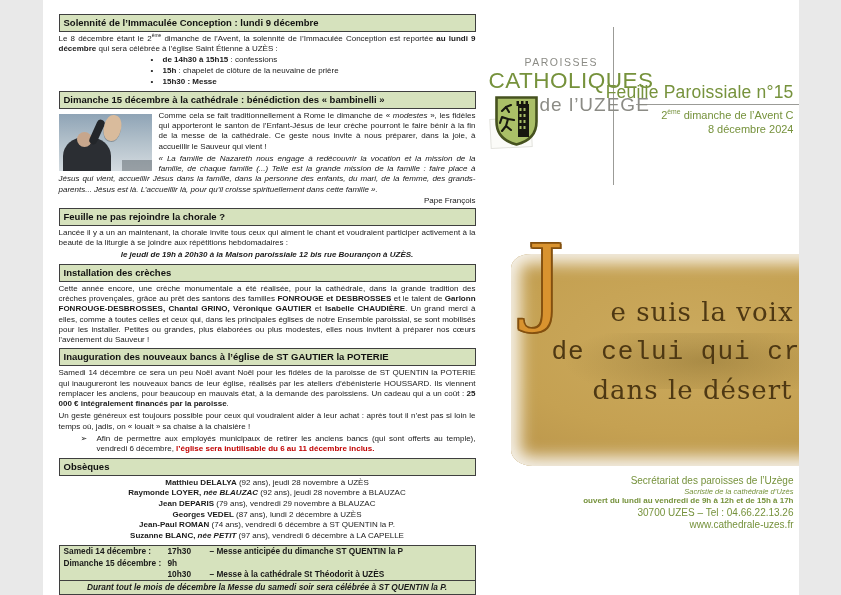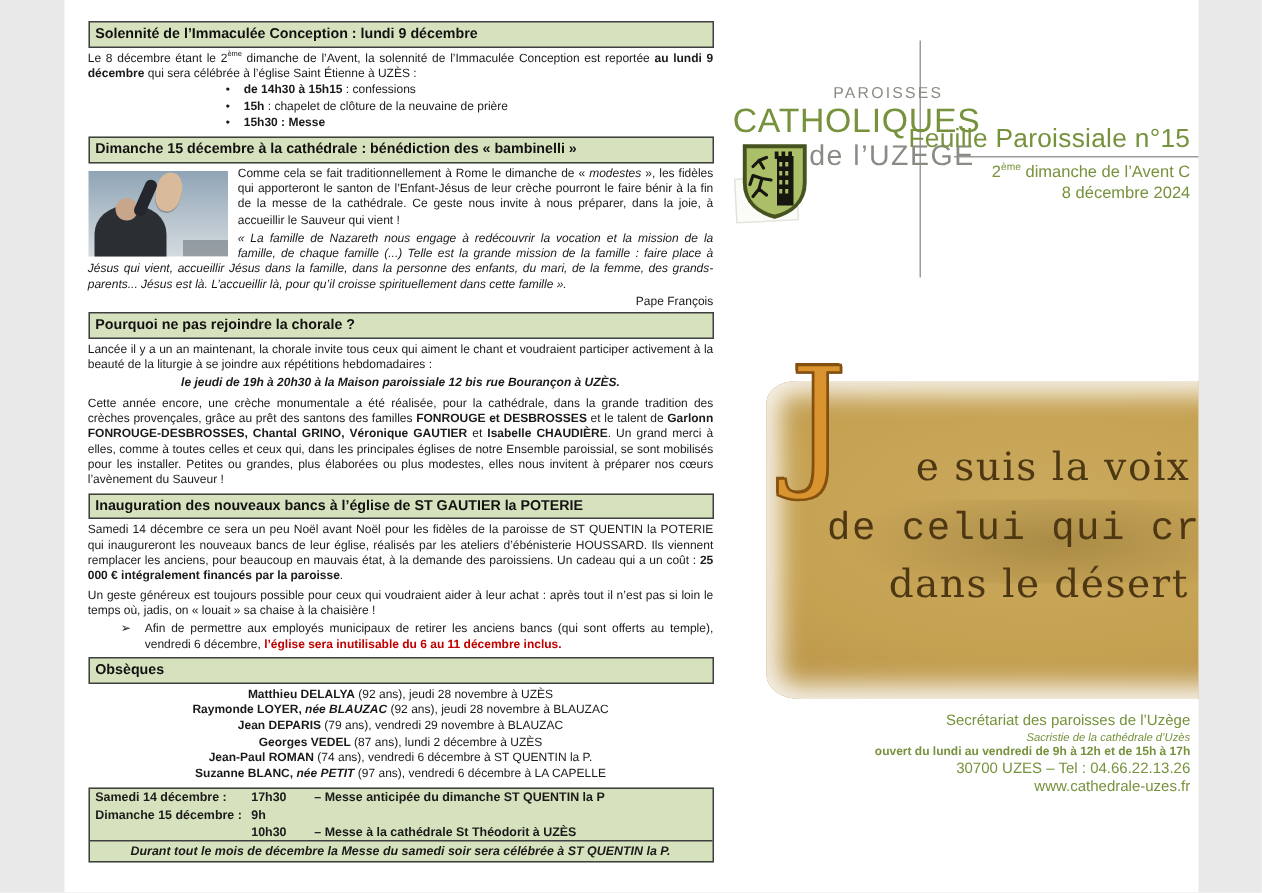--- a/index.html
+++ b/index.html
@@ -48,21 +48,21 @@
   .stime { width:42px; flex:none; }
   .sdesc { flex:1; }
   .snote {
     border-top:1px solid #3f3f3f; font-weight:bold; font-style:italic;
     font-size:8.3px; line-height:11px; padding:1px 4px; text-align:center;
   }
 
   
   .logo-vline { position:absolute; left:570px; top:27px; width:1px; height:158px; background:#9b9b97; }
   .logo-hline { position:absolute; left:593px; top:104px; width:245px; height:1px; background:#9b9b97; }
-  .logo-paroisses { position:absolute; left:513px; top:56px; color:#8b8b85; font-size:10.5px; letter-spacing:1.5px; }
+  .logo-paroisses { position:absolute; left:482px; top:56px; color:#8b8b85; font-size:10.5px; letter-spacing:1.5px; }
   .logo-catholiques { position:absolute; left:446px; top:68px; color:#76923c; font-size:22.5px; letter-spacing:0.5px; }
   .logo-uzege { position:absolute; left:497px; top:94px; color:#8b8b85; font-size:19px; letter-spacing:1px; }
   .logo-paper { position:absolute; left:447px; top:118px; width:42px; height:30px; background:#fbfbf8; border:1px solid #e3e3de; transform:rotate(-3deg); }
   .shield { position:absolute; left:450px; top:95px; }
 
   .issue-title { position:absolute; right:5px; top:82px; color:#76923c; font-size:17.5px; letter-spacing:0.2px; }
   .issue-sub { position:absolute; right:5px; top:109px; color:#76923c; font-size:11px; line-height:13.5px; text-align:right; }
 
   
   .parchment { position:absolute; left:462px; top:244px; width:376px; height:234px; }
@@ -122,26 +122,27 @@
           <div class="arm"></div>
           <div class="baby"></div>
         </div>
         <p class="body-p"><span>Comme cela se fait traditionnellement à Rome le dimanche de « </span><span class="i">modestes</span><span> », les fidèles qui apporteront le santon de l’Enfant-Jésus de leur crèche pourront le faire bénir à la fin de la messe de la cathédrale. Ce geste nous invite à nous préparer, dans la joie, à accueillir le Sauveur qui vient !</span></p>
         <p class="body-p"><span class="i">« La famille de Nazareth nous engage à redécouvrir la vocation et la mission de la famille, de chaque famille (...) Telle est la grande mission de la famille : faire place à Jésus qui vient, accueillir Jésus dans la famille, dans la personne des enfants, du mari, de la femme, des grands-parents... Jésus est là. L’accueillir là, pour qu’il croisse spirituellement dans cette famille ».</span></p>
       </div>
       <p class="sig">Pape François</p>
     </div>
 
     <div class="sec">
-      <div class="sec-header">Pourquoi ne pas rejoindre la chorale ?</div>
+      <div class="sec-header">Feuille ne pas rejoindre la chorale ?</div>
       <p class="body-p"><span>Lancée il y a un an maintenant, la chorale invite tous ceux qui aiment le chant et voudraient participer activement à la beauté de la liturgie à se joindre aux répétitions hebdomadaires :</span></p>
       <p class="body-p center-b"><span class="b">le jeudi de 19h à 20h30 à la Maison paroissiale 12 bis rue Bourançon à UZÈS.</span></p>
     </div>
 
     <div class="sec">
+      <div class="sec-header">Installation des crèches</div>
       <p class="body-p"><span>Cette année encore, une crèche monumentale a été réalisée, pour la cathédrale, dans la grande tradition des crèches provençales, grâce au prêt des santons des familles </span><span class="b">FONROUGE et DESBROSSES</span><span> et le talent de </span><span class="b">Garlonn FONROUGE-DESBROSSES, Chantal GRINO, Véronique GAUTIER</span><span> et </span><span class="b">Isabelle CHAUDIÈRE</span><span>. Un grand merci à elles, comme à toutes celles et ceux qui, dans les principales églises de notre Ensemble paroissial, se sont mobilisés pour les installer. Petites ou grandes, plus élaborées ou plus modestes, elles nous invitent à préparer nos cœurs l’avènement du Sauveur !</span></p>
     </div>
 
     <div class="sec">
       <div class="sec-header">Inauguration des nouveaux bancs à l’église de ST GAUTIER la POTERIE</div>
       <p class="body-p"><span>Samedi 14 décembre ce sera un peu Noël avant Noël pour les fidèles de la paroisse de ST QUENTIN la POTERIE qui inaugureront les nouveaux bancs de leur église, réalisés par les ateliers d’ébénisterie HOUSSARD. Ils viennent remplacer les anciens, pour beaucoup en mauvais état, à la demande des paroissiens. Un cadeau qui a un coût :  </span><span class="b">25 000 € intégralement financés par la paroisse</span><span>.</span></p>
       <p class="body-p"><span>Un geste généreux est toujours possible pour ceux qui voudraient aider à leur achat : après tout il n’est pas si loin le temps où, jadis, on « louait » sa chaise à la chaisière !</span></p>
       <p class="arrow-row"><span class="arrow-glyph">➢</span><span><span>Afin de permettre aux employés municipaux de retirer les anciens bancs (qui sont offerts au temple), vendredi 6 décembre, </span><span class="b u red">l’église sera inutilisable du 6 au 11 décembre inclus.</span></span></p>
     </div>
 

